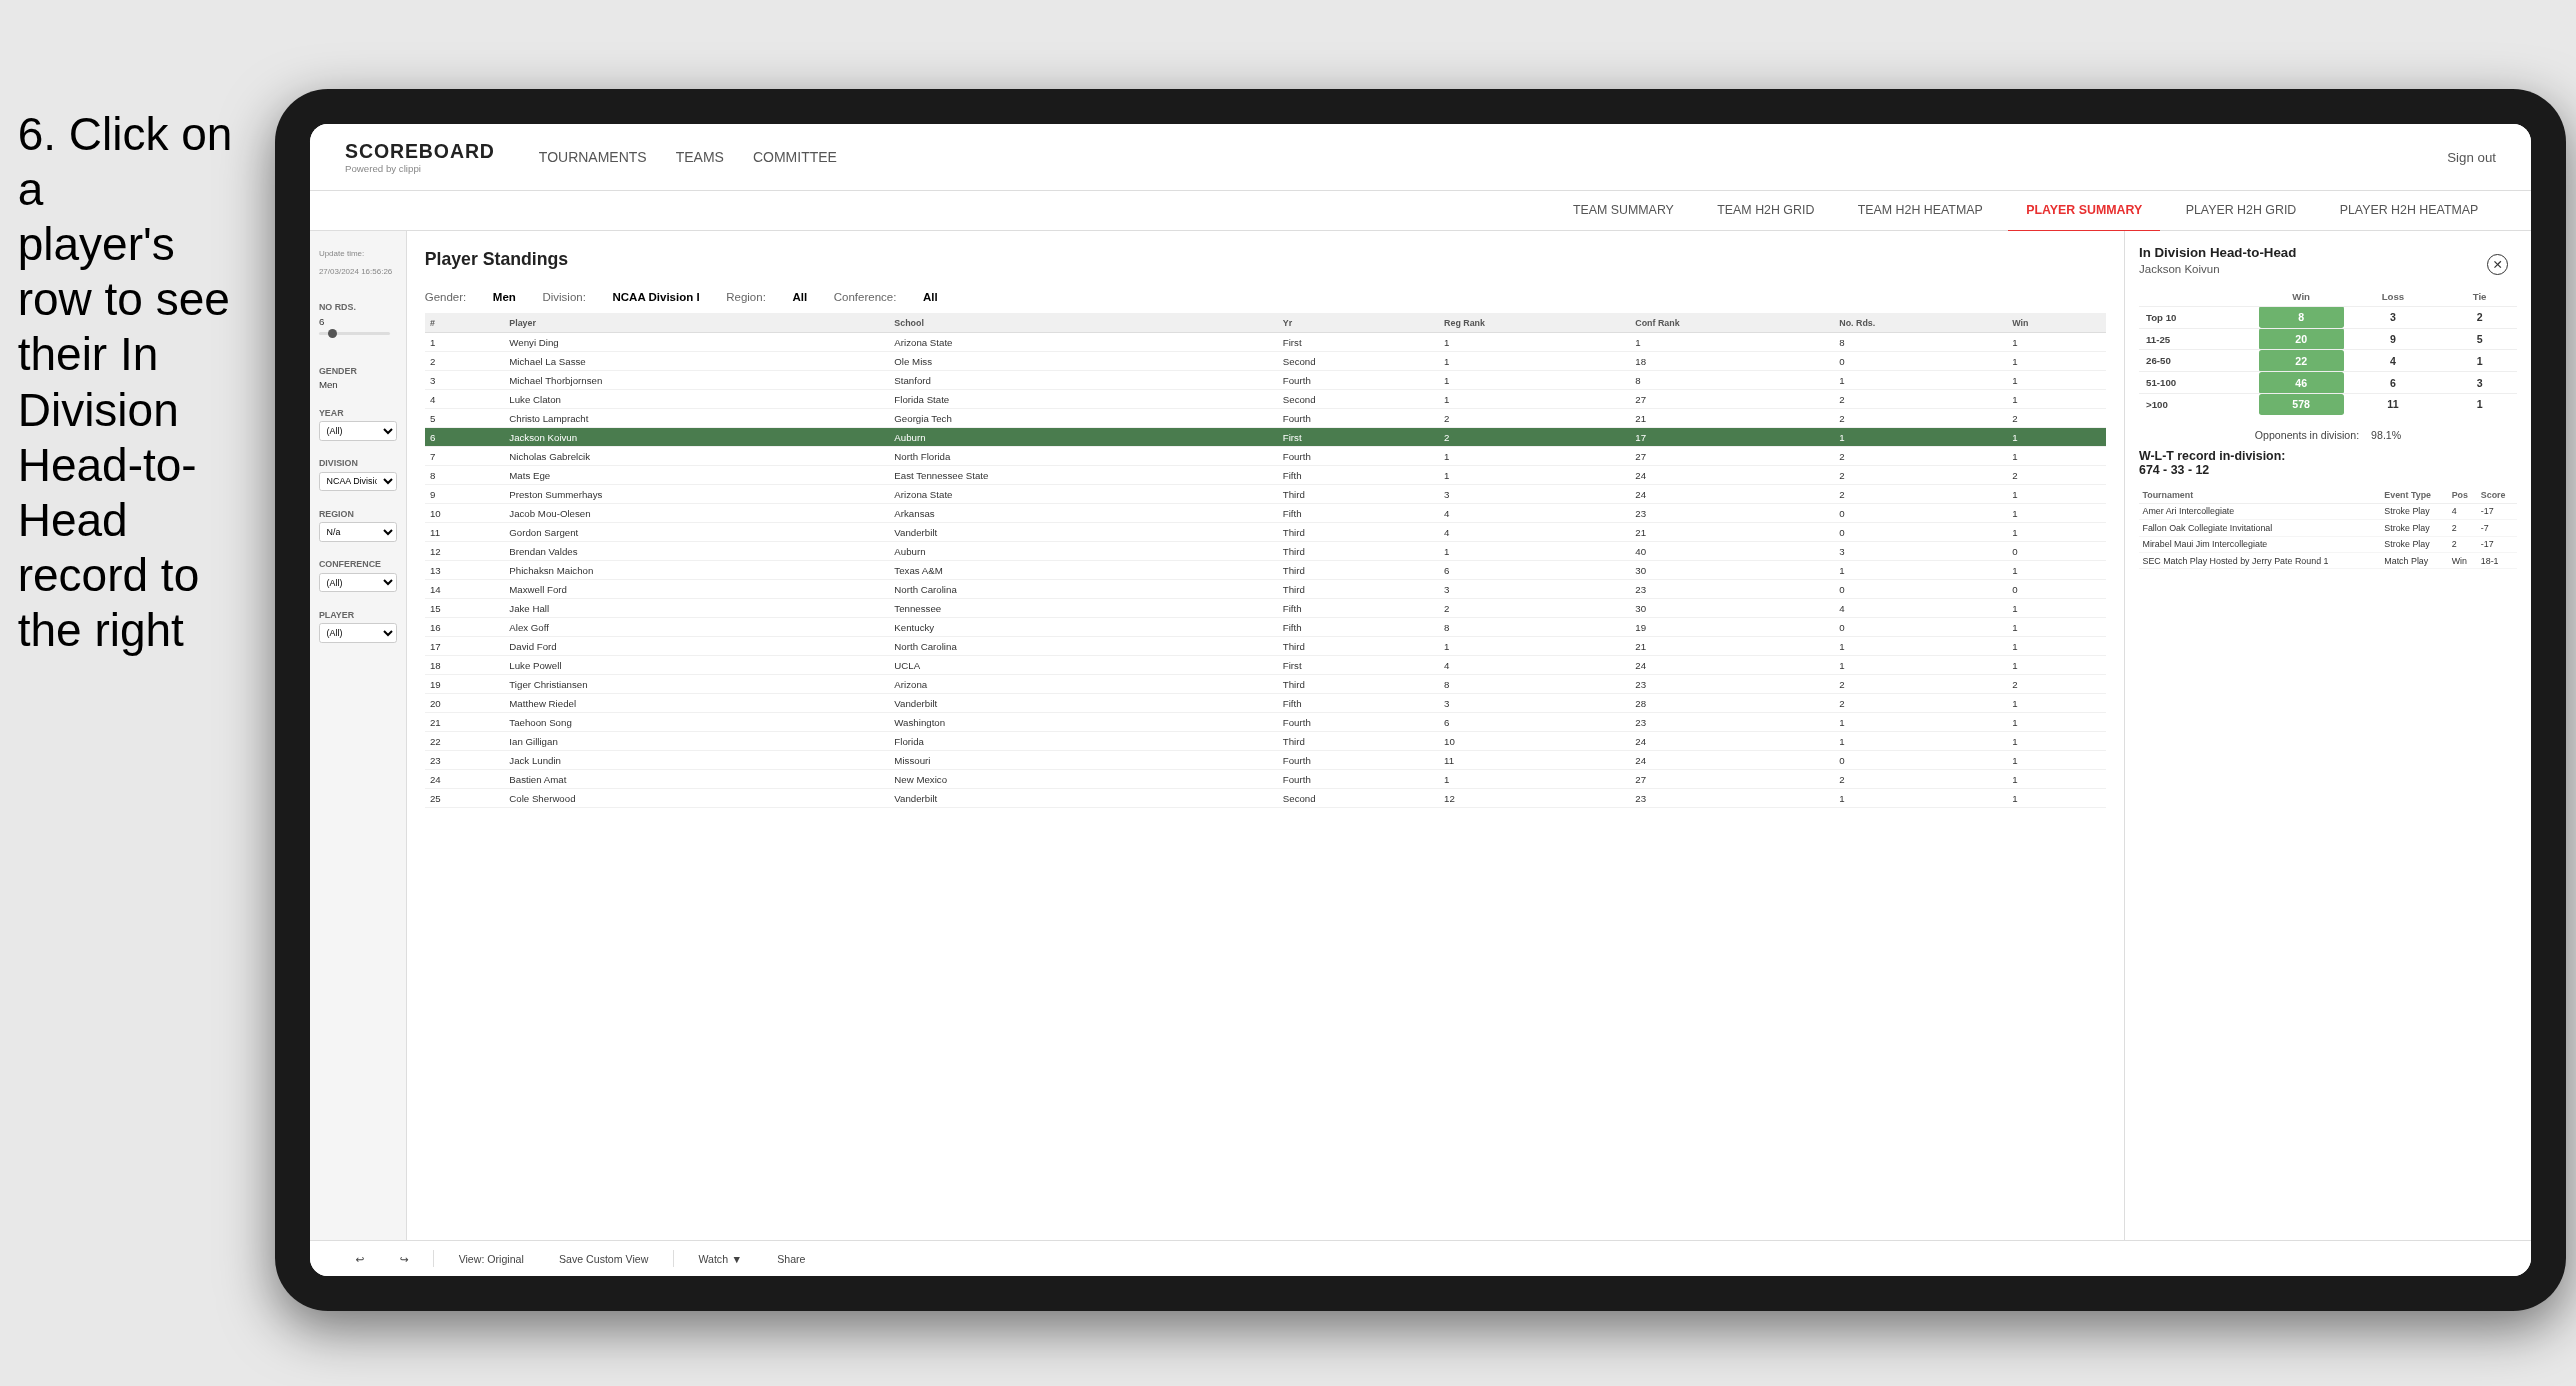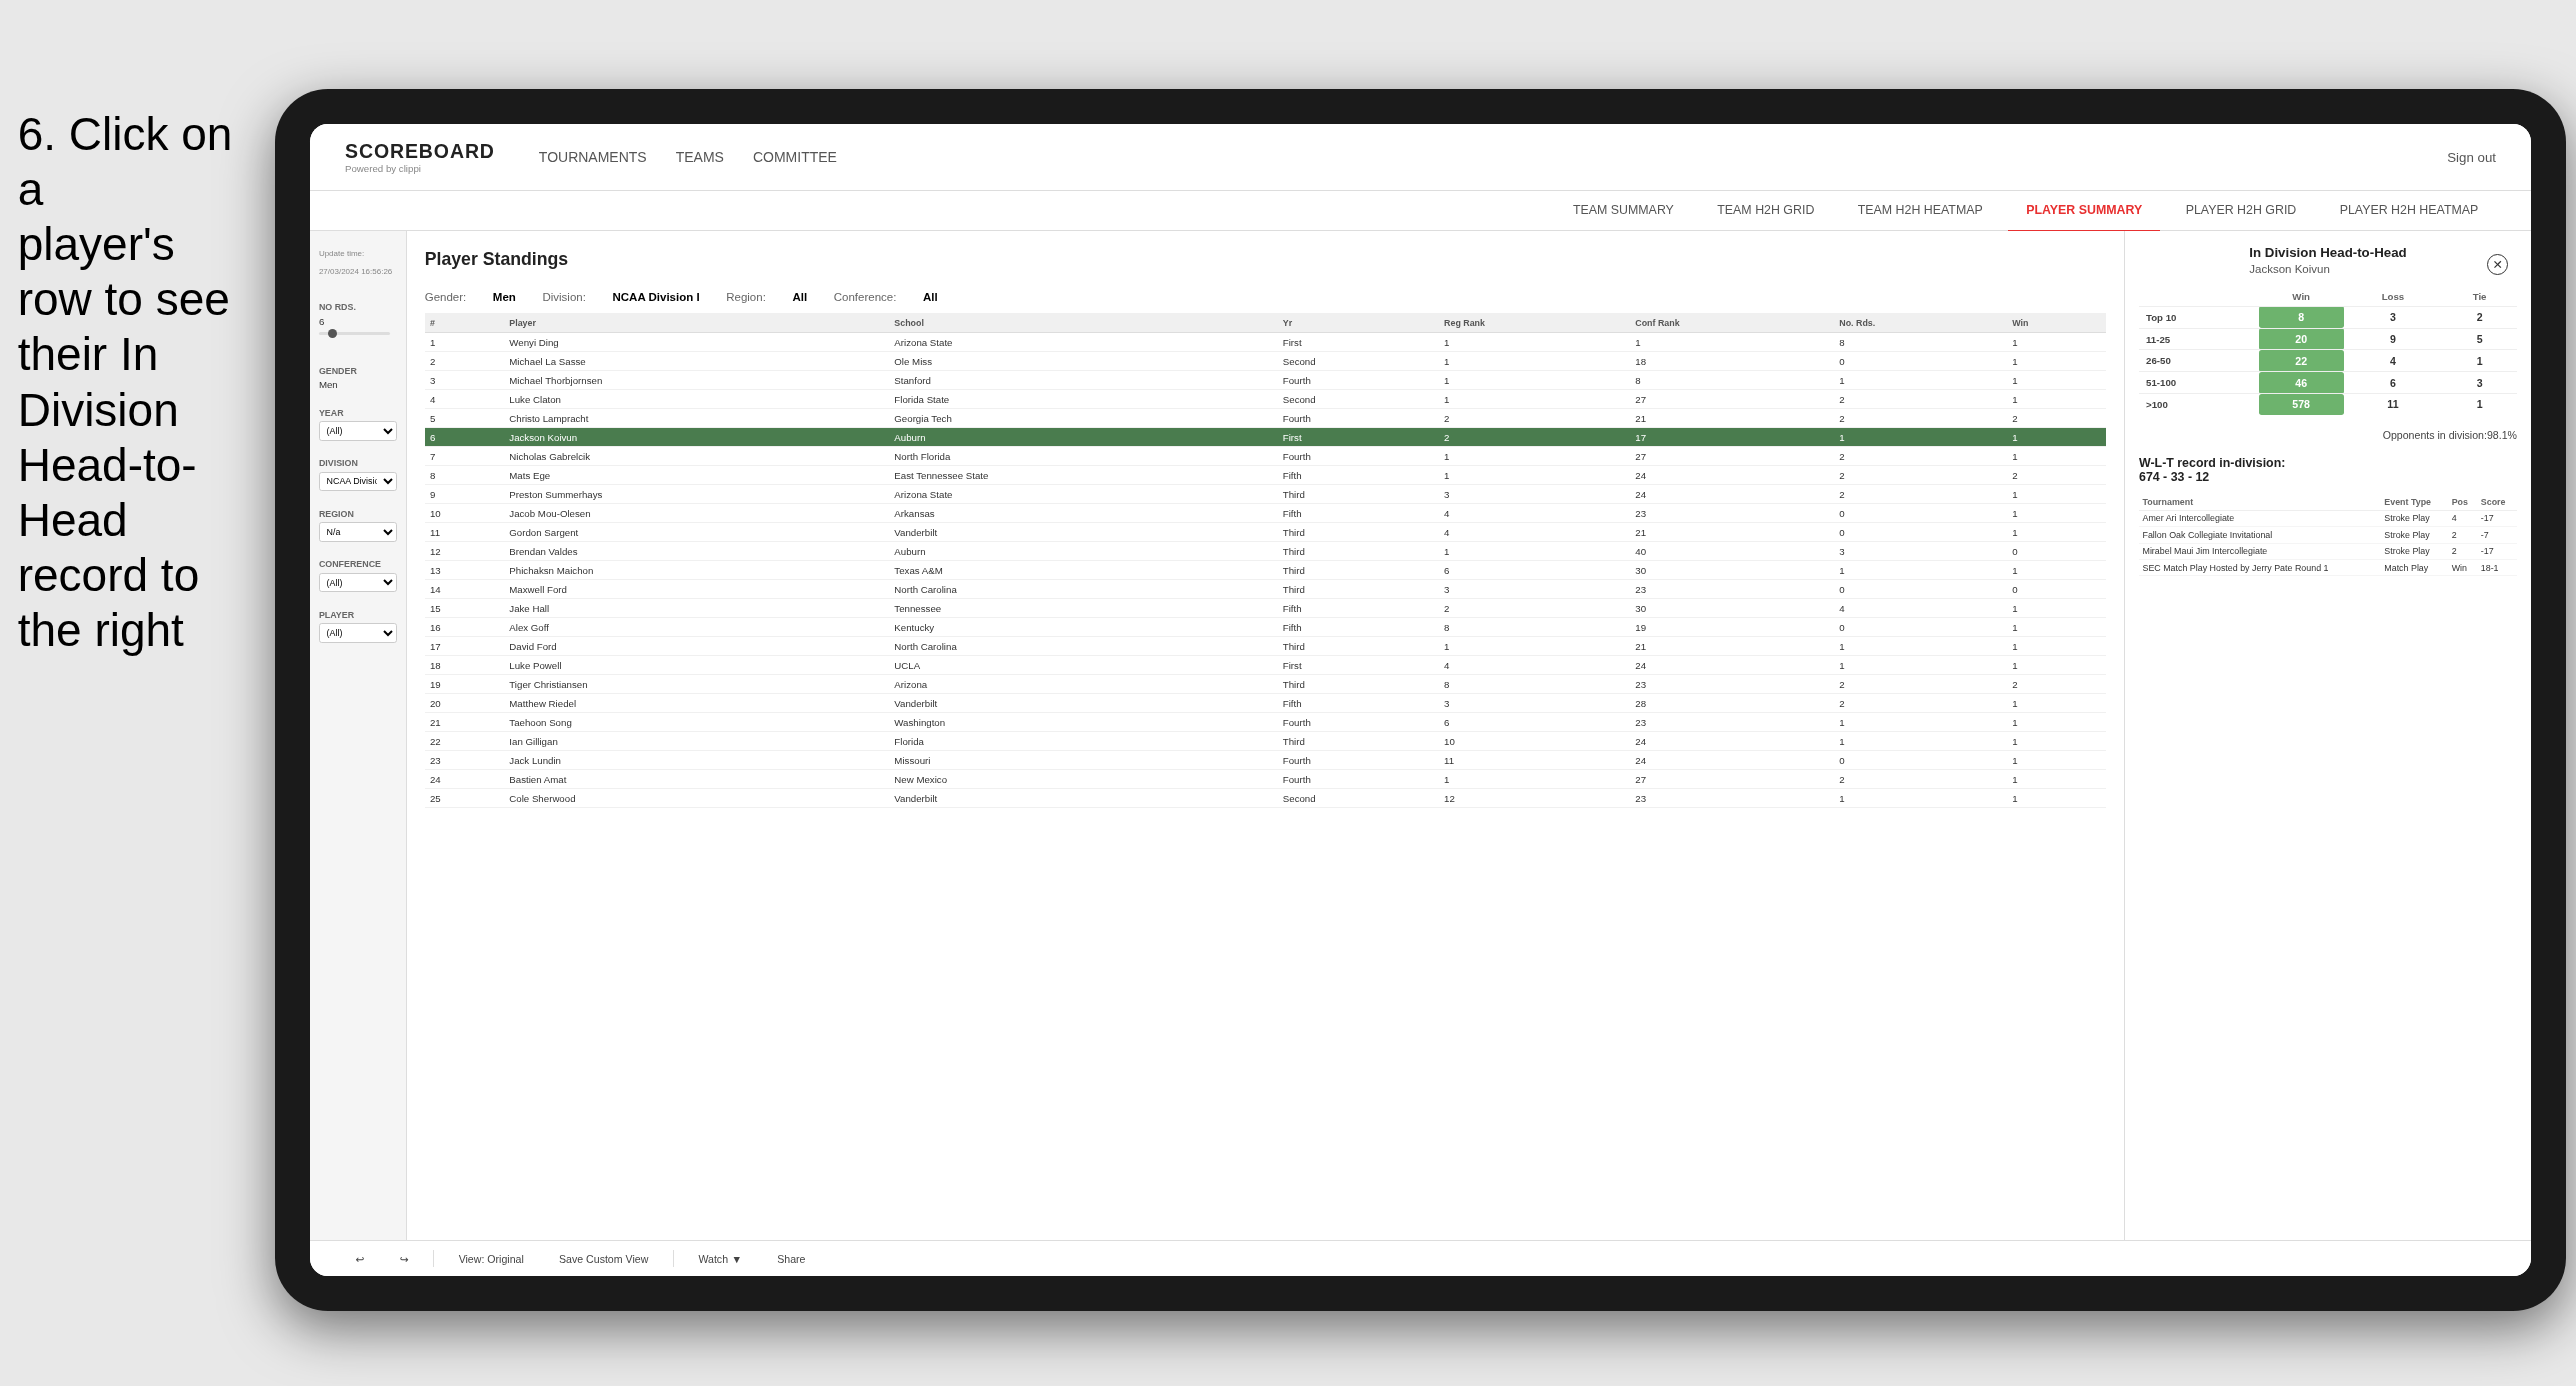--- a/index.html
+++ b/index.html
@@ -309,25 +309,26 @@
     .h2h-loss-cell {
       color: #333;
     }
 
     .h2h-tie-cell {
       color: #333;
     }
 
     .opponents-row {
       display: flex;
-      justify-content: flex-end;
+      justify-content: center;
       align-items: center;
       font-size: 10.6px;
       color: #444;
-      margin-bottom: 15px;
+      margin-bottom: 8px;
+      gap: 12px;
     }
 
     .wlt-record {
       font-size: 12.4px;
       font-weight: 700;
       color: #222;
       margin-bottom: 10.6px;
     }
 
     .close-btn {
@@ -341,21 +342,21 @@
       display: flex;
       align-items: center;
       justify-content: center;
       cursor: pointer;
       font-size: 12.4px;
       color: #333;
     }
 
     .h2h-header-row {
       display: flex;
-      justify-content: center;
+      justify-content: flex-start;
       align-items: flex-start;
       position: relative;
     }
 
     
     .tournament-table {
       width: 100%;
       border-collapse: collapse;
       font-size: 8.9px;
     }

